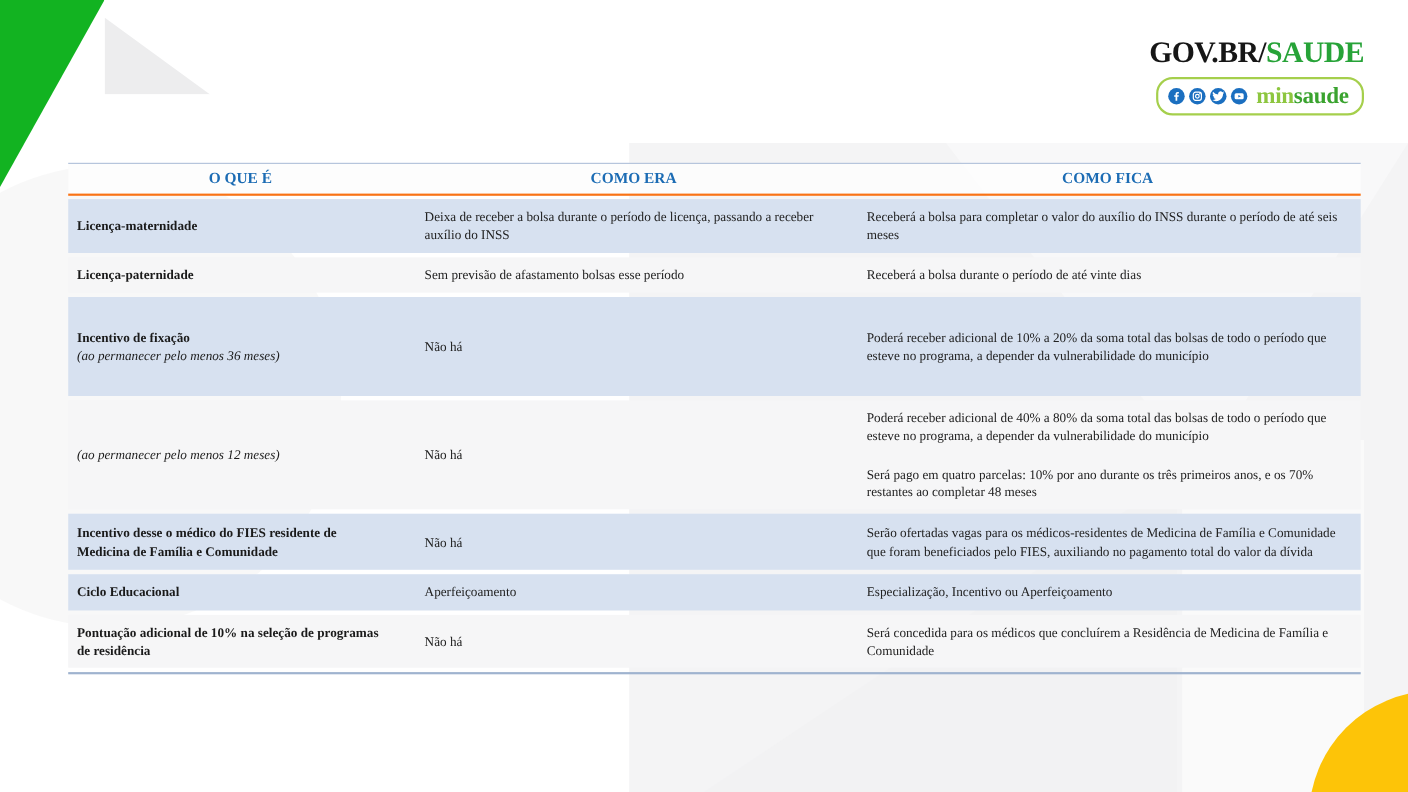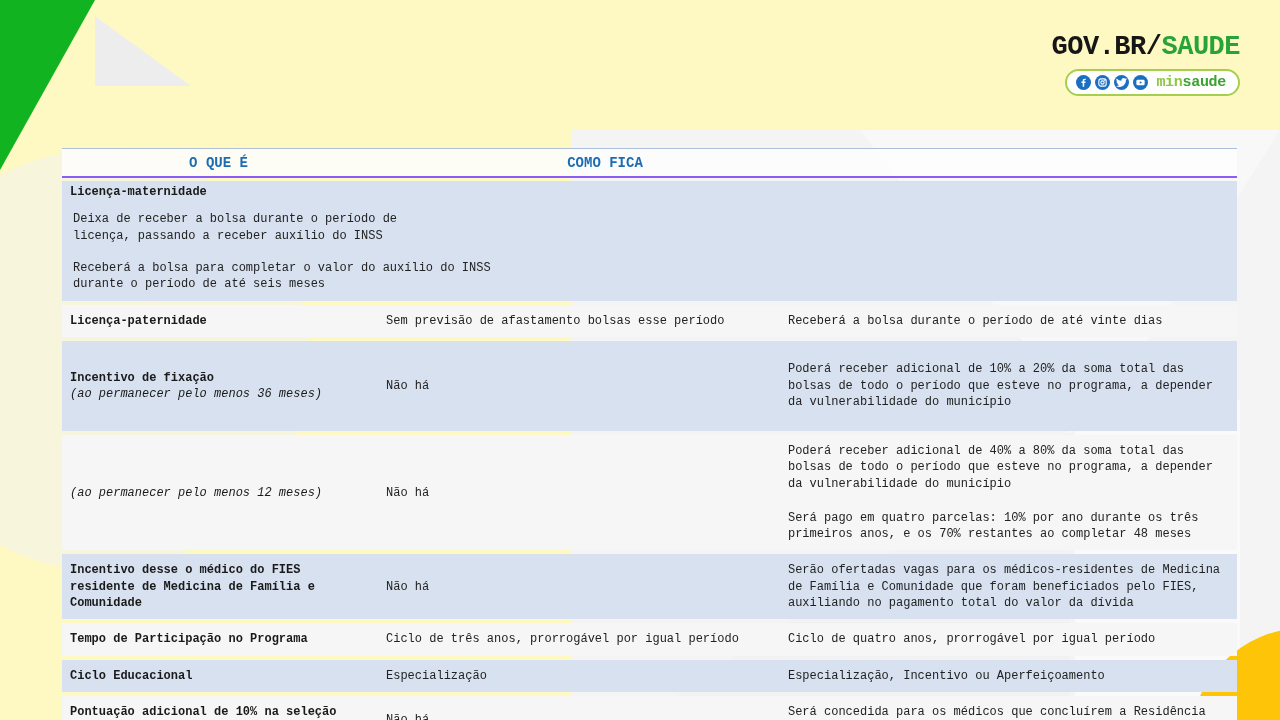--- a/index.html
+++ b/index.html
@@ -1,17 +1,17 @@
 <!DOCTYPE html>
 <html><head>
 <meta charset="utf-8">
 <style>
   html,body{margin:0;padding:0;background:#e9e9e9;}
-  .slide{position:relative;width:1280px;height:720px;overflow:hidden;background:#fef9c3;
-         font-family:Liberation Mono, monospace;color:#222;}
+  .slide{position:relative;width:1280px;height:720px;overflow:hidden;background:#ffffff;
+         font-family:Liberation Serif, serif;color:#222;}
   
   .bg{position:absolute;z-index:0;}
   .band-right{left:572px;top:130px;width:708px;height:590px;background:#f4f4f5;}
   .band-light{left:1070px;top:400px;width:170px;height:320px;background:#fafafa;}
   .deco-tri-a{left:860px;top:130px;width:420px;height:300px;background:#f8f8f9;
               clip-path:polygon(0 0,100% 0,55% 100%);}
   .deco-tri-b{left:640px;top:430px;width:435px;height:290px;background:#f0f0f1;opacity:.6;
               clip-path:polygon(0 100%,100% 0,100% 100%);}
   .left-circle{left:-110px;top:150px;width:420px;height:420px;border-radius:50%;
                background:#f2f2f3;opacity:.55;}
@@ -24,42 +24,42 @@
   
   .brand{position:absolute;z-index:3;top:32px;right:40px;text-align:right;}
   .brand-title{font-size:27px;font-weight:bold;letter-spacing:-.5px;color:#161616;}
   .brand-title .green{color:#27a338;}
   .social-pill{margin-top:7px;display:inline-flex;align-items:center;gap:4px;
                border:2px solid #a5cf4c;border-radius:15px;background:#fff;
                padding:3px 12px 3px 9px;}
   .sic{width:15px;height:15px;border-radius:50%;background:#1b6fc0;display:inline-flex;
        align-items:center;justify-content:center;}
   .sic svg{width:11px;height:11px;display:block;}
-  .handle{font-size:15px;margin-left:4px;letter-spacing:-.3px;}
+  .handle{font-size:21px;margin-left:4px;letter-spacing:-.3px;}
   .handle .min{color:#8dc63f;font-weight:600;}
   .handle .saude{color:#3aa32f;font-weight:800;}
   
   .table{position:absolute;z-index:2;left:62px;top:148px;width:1175px;}
   .thead{display:flex;min-height:27px;align-items:center;background:rgba(253,253,253,.88);
-         border-top:1px solid #aebfd9;border-bottom:2px solid #8b5cf6;margin-bottom:3px;}
+         border-top:1px solid #aebfd9;border-bottom:2px solid #f97316;margin-bottom:3px;}
   .th{font-size:14px;font-weight:bold;color:#1c6cb4;text-align:center;}
   .c1{width:26.64%;} .c2{width:34.21%;} .c3{width:39.15%;}
   .tr{display:flex;margin-bottom:4px;}
   .shade-blue{background:#d7e1f0;}
   .shade-light{background:#f6f6f7;}
   .td{display:flex;flex-direction:column;justify-content:center;box-sizing:border-box;
       font-size:12px;line-height:1.36;}
   .td.c1{padding:3px 26px 3px 8px;}
   .td.c2{padding:3px 24px 3px 6px;}
   .td.c3{padding:3px 10px 3px 6px;}
   .td p{margin:5px;}
   .td p + p{margin-top:13px;}
   .what{font-weight:bold;color:#1a1a1a;}
   .note{font-style:italic;color:#1a1a1a;}
-  #tbody .tr:nth-child(1){min-height:46px;flex-direction:column;}
+  #tbody .tr:nth-child(1){min-height:46px;}
   #tbody .tr:nth-child(2){min-height:27px;}
   #tbody .tr:nth-child(3){min-height:90px;}
   #tbody .tr:nth-child(4){min-height:92px;}
   #tbody .tr:nth-child(5){min-height:51px;}
   #tbody .tr:nth-child(6){min-height:28px;}
   #tbody .tr:nth-child(7){min-height:29px;}
   #tbody .tr:nth-child(8){min-height:46px;margin-bottom:0;}
   #tbody{border-bottom:2px solid #9fb3cf;}
 </style>
 </head>
@@ -106,20 +106,21 @@
       </span>
       <span class="handle">
         <span class="min">min</span><span class="saude">saude</span>
       </span>
     </div>
   </div>
 
   <div class="table">
     <div class="thead">
       <div class="th c1">O QUE É</div>
+      <div class="th c2">COMO ERA</div>
       <div class="th c3">COMO FICA</div>
     </div>
     <div id="tbody">
         <div class="tr shade-blue">
           <div class="td c1">
             <div class="what">Licença-maternidade</div>
           </div>
           <div class="td c2">
             <p>Deixa de receber a bolsa durante o período de licença, passando a receber auxílio do INSS</p>
           </div>
@@ -166,37 +167,26 @@
           <div class="td c1">
             <div class="what">Incentivo desse o médico do FIES residente de Medicina de Família e Comunidade</div>
           </div>
           <div class="td c2">
             <p>Não há</p>
           </div>
           <div class="td c3">
             <p>Serão ofertadas vagas para os médicos-residentes de Medicina de Família e Comunidade que foram beneficiados pelo FIES, auxiliando no pagamento total do valor da dívida</p>
           </div>
         </div>
-        <div class="tr shade-light">
-          <div class="td c1">
-            <div class="what">Tempo de Participação no Programa</div>
-          </div>
-          <div class="td c2">
-            <p>Ciclo de três anos, prorrogável por igual período</p>
-          </div>
-          <div class="td c3">
-            <p>Ciclo de quatro anos, prorrogável por igual período</p>
-          </div>
-        </div>
         <div class="tr shade-blue">
           <div class="td c1">
             <div class="what">Ciclo Educacional</div>
           </div>
           <div class="td c2">
-            <p>Especialização</p>
+            <p>Aperfeiçoamento</p>
           </div>
           <div class="td c3">
             <p>Especialização, Incentivo ou Aperfeiçoamento</p>
           </div>
         </div>
         <div class="tr shade-light">
           <div class="td c1">
             <div class="what">Pontuação adicional de 10% na seleção de programas de residência</div>
           </div>
           <div class="td c2">

